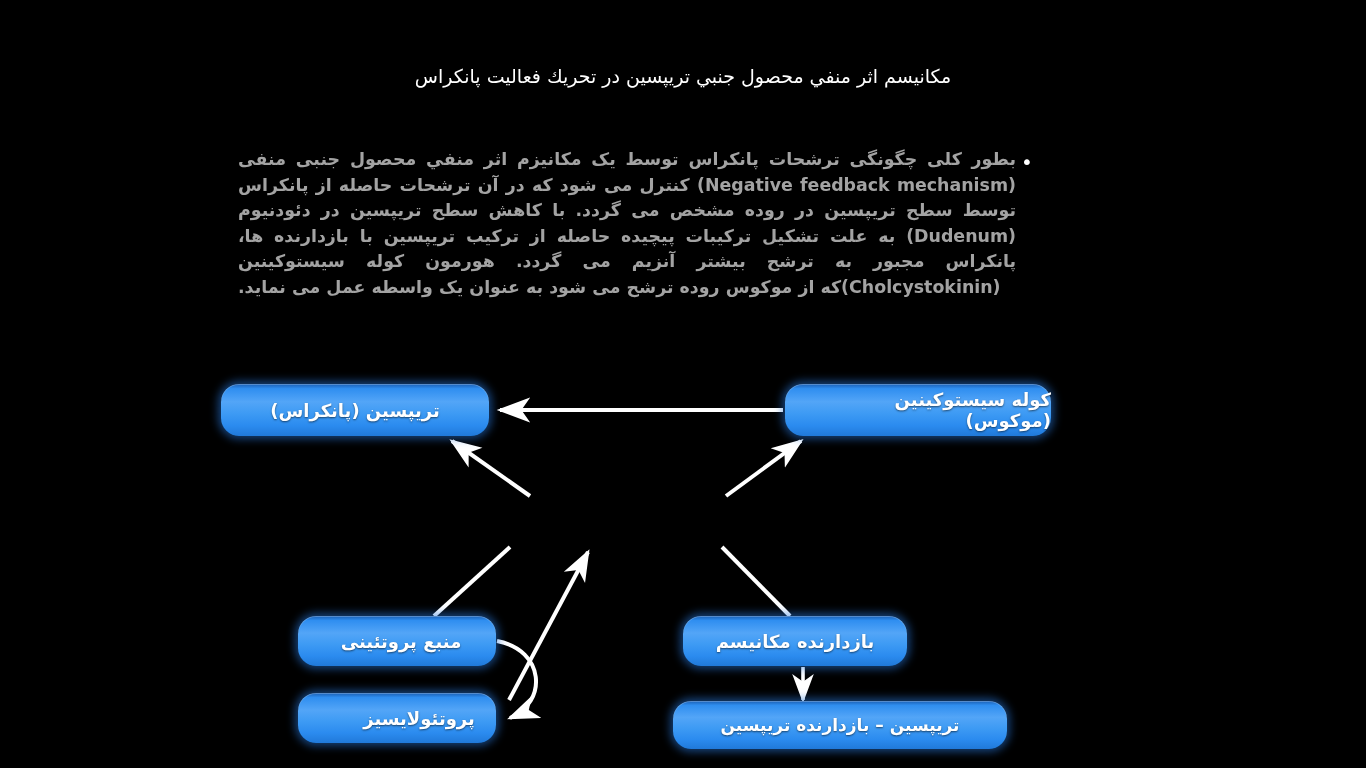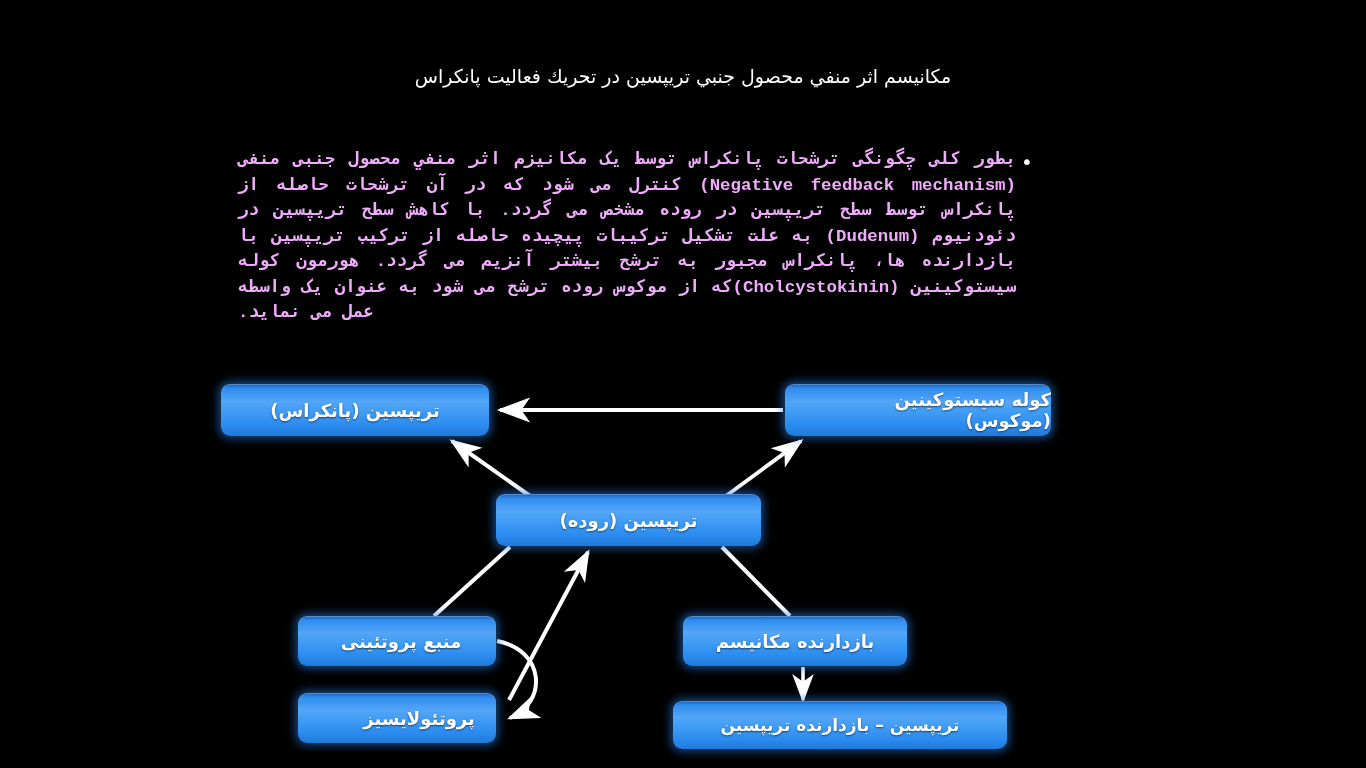--- a/index.html
+++ b/index.html
@@ -48,44 +48,43 @@
     line-height: 26px;
     color: #ffffff;
     text-align: center;
     padding-top: 2px;
   }
   #body-paragraph {
     flex: 1 1 auto;
     font-size: 17.4px;
     line-height: 25.5px;
     font-weight: bold;
-    color: #f0abfc;
+    color: #a3a3a3;
     text-align: justify;
     text-align-last: left;
     direction: rtl;
     letter-spacing: 0px;
-    font-family: Liberation Mono, monospace;
   }
 
   
   #diagram {
     position: absolute;
     left: 0; top: 0;
     width: 1366px; height: 768px;
   }
   #arrow-svg {
     position: absolute;
     left: 0; top: 0;
     width: 1366px; height: 768px;
     pointer-events: none;
   }
 
   .node {
     position: absolute;
-    border-radius: 9px;
+    border-radius: 18px;
     background:
       linear-gradient(to bottom,
         #1a5fb4 0%,
         #2f8ef0 9%,
         #53a5f7 34%,
         #3e9bf4 56%,
         #2b8bef 80%,
         #2079d9 100%);
     box-shadow:
       0 0 9px 3px rgba(40,120,220,0.55),
@@ -145,21 +144,20 @@
 
     <line x1="722" y1="547" x2="790" y2="616" stroke="#ffffff" stroke-width="4"></line>
 
     <line x1="803" y1="667" x2="803" y2="700" stroke="#ffffff" stroke-width="3.6" marker-end="url(#ah)"></line>
   </svg>
 
   <div class="node" id="node-trypsin-pancreas">تریپسین (پانكراس)</div>
 
   <div class="node" id="node-cholecystokinin">كوله سیستوكینین (موكوس)</div>
 
-  <div class="node" id="node-trypsin-intestine">تریپسین (روده)</div>
 
   <div class="node" id="node-protein-source">منبع پروتئینی</div>
 
   <div class="node" id="node-proteolysis">پروتئولایسیز</div>
 
   <div class="node" id="node-protein-inhibitor">بازدارنده مكانيسم</div>
 
   <div class="node" id="node-trypsin-complex">تریپسین – بازدارنده تریپسین</div>
 
 </div>

